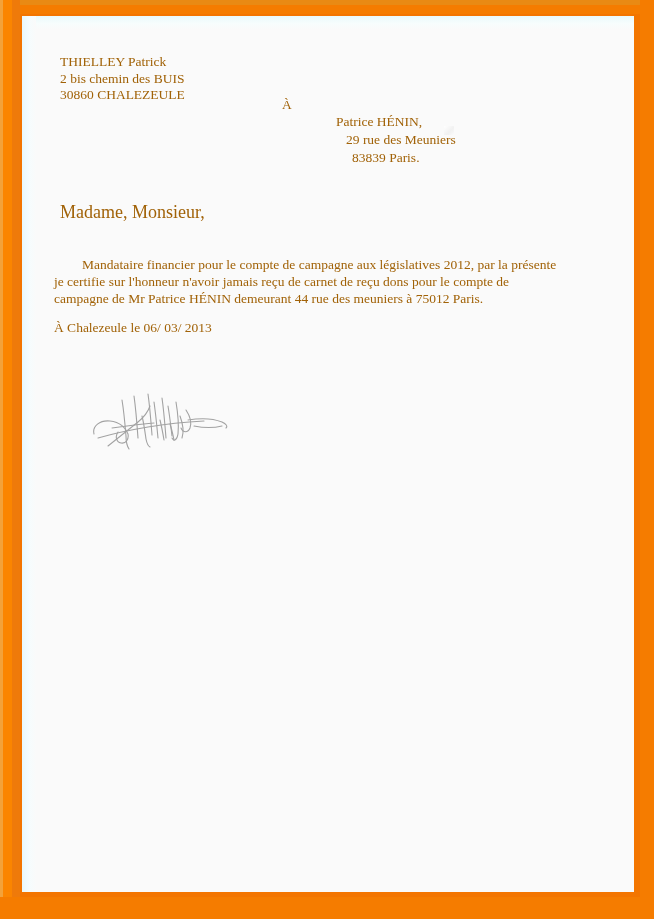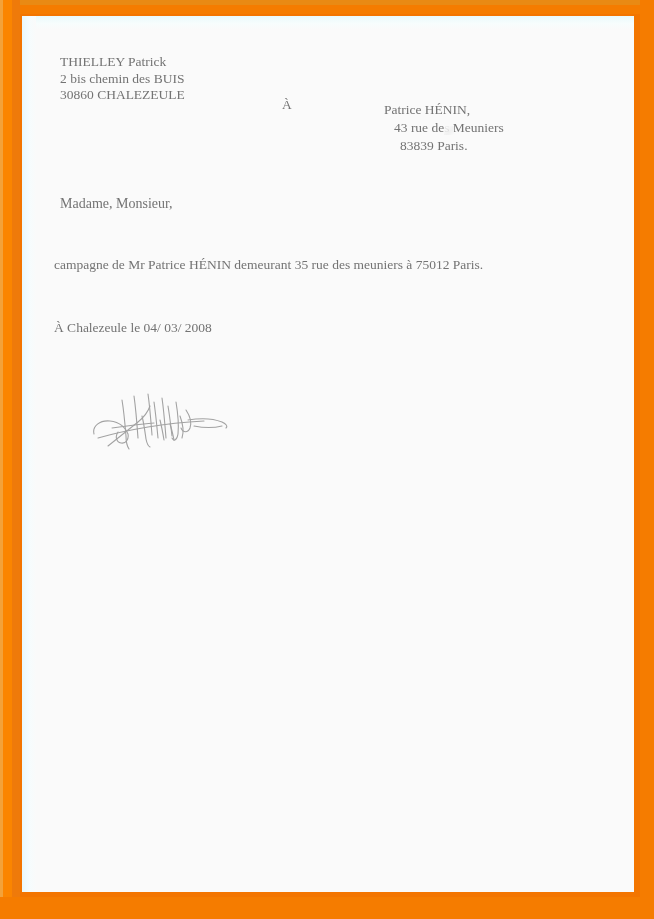--- a/index.html
+++ b/index.html
@@ -84,21 +84,21 @@
     width: 14px; height: 100%;
     background: linear-gradient(to right, #e8f8fb 0%, #f6fcfd 55%, #fafafa 100%);
     pointer-events: none;
   }
 
   .sheet {
     position: absolute;
     left: 0; top: 0;
     width: 100%;
     height: 100%;
-    color: #737373;
+    color: #a16207;
     font-size: 13.5px;
   }
 
   
   .header-row {
     position: absolute;
     left: 38px;
     top: 38px;
     width: 540px;
   }
@@ -119,46 +119,45 @@
   }
   .recipient-marker {
     position: absolute;
     left: 0;
     top: 0;
     font-size: 13.5px;
   }
   .recipient-block {
     position: absolute;
     left: 54px;
-    top: 4px;
+    top: 16px;
     line-height: 18px;
     white-space: nowrap;
-    margin-left: 48px;
   }
   .recipient-line { display: block; }
   .recipient-line.indent-1 { padding-left: 10px; }
   .recipient-line.indent-2 { padding-left: 16px; }
 
   
   .scan-speck {
     position: absolute;
     left: 422px;
     top: 110px;
     width: 10px;
     height: 9px;
     background: linear-gradient(135deg, #ffffff 0%, #efefef 60%, #fbfbfb 100%);
     opacity: .85;
   }
 
   
   .salutation {
     position: absolute;
     left: 38px;
-    top: 180px;
-    font-size: 14px;
+    top: 186px;
+    font-size: 18px;
   }
 
   
   .body-para {
     position: absolute;
     left: 32px;
     top: 240px;
     width: 528px;
     line-height: 17px;
     font-size: 13.5px;
@@ -210,36 +209,38 @@
         <div class="sender-block">
           <span class="sender-line">THIELLEY  Patrick</span>
           <span class="sender-line">2 bis chemin des BUIS</span>
           <span class="sender-line">30860  CHALEZEULE</span>
         </div>
 
         <div class="recipient-wrap">
           <span class="recipient-marker">À</span>
           <div class="recipient-block">
             <span class="recipient-line">Patrice HÉNIN,</span>
-            <span class="recipient-line indent-1">43 rue des Meuniers</span>
+            <span class="recipient-line indent-1">29 rue des Meuniers</span>
             <span class="recipient-line indent-2">83839 Paris.</span>
           </div>
         </div>
 
       </div>
 
       <div class="scan-speck"></div>
 
       <div class="salutation">Madame, Monsieur,</div>
 
       <div class="body-para">
-        <span class="body-line">campagne de Mr Patrice HÉNIN demeurant 35 rue des meuniers à 75012 Paris.</span>
+        <span class="body-line first">Mandataire financier pour le compte de campagne aux législatives 2012, par la présente</span>
+        <span class="body-line">je certifie sur l'honneur n'avoir jamais reçu de carnet de reçu dons pour le compte de</span>
+        <span class="body-line">campagne de Mr Patrice HÉNIN demeurant 44 rue des meuniers à 75012 Paris.</span>
       </div>
 
-      <div class="date-line">À Chalezeule le 04/ 03/ 2008</div>
+      <div class="date-line">À Chalezeule le 06/ 03/ 2013</div>
 
       <div class="signature">
         <svg viewBox="0 0 150 80" fill="none" xmlns="http://www.w3.org/2000/svg" stroke="#6d6d6d" stroke-width="1.1" stroke-linecap="round" stroke-linejoin="round">
           <path d="M12 58 C10 50 18 44 28 45 C38 46 44 52 46 58 C47 63 44 68 39 67 C34 66 33 60 36 56"></path>
           <path d="M16 62 C30 58 48 54 66 51 C84 48 104 46 122 45"></path>
           <path d="M26 70 C36 62 46 54 56 46 C62 41 66 36 68 30"></path>
           <path d="M40 24 C42 36 43 48 44 60 C44 66 45 70 47 73"></path>
           <path d="M52 20 C54 34 55 48 56 62"></path>
           <path d="M60 40 C62 48 63 56 64 63 C65 68 66 70 68 71"></path>
           <path d="M66 18 C68 32 69 46 70 59"></path>

